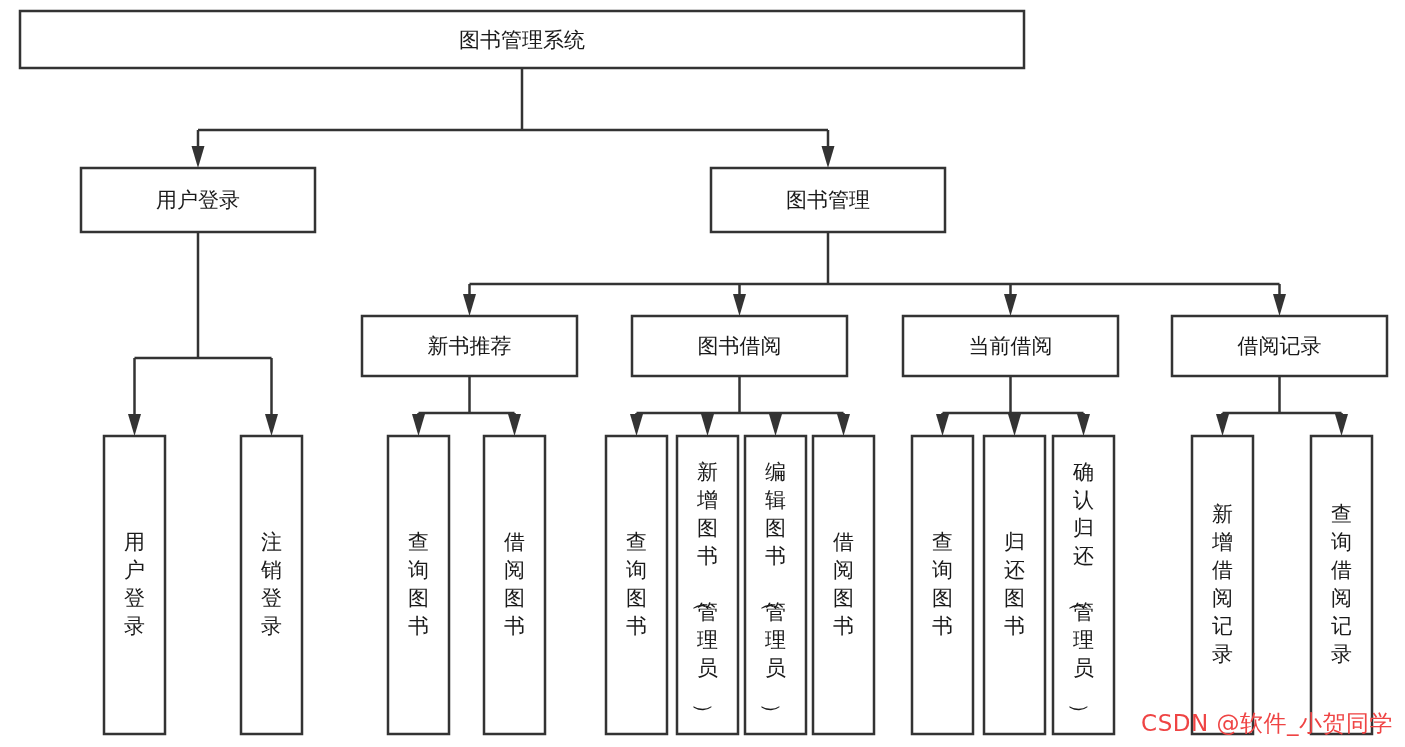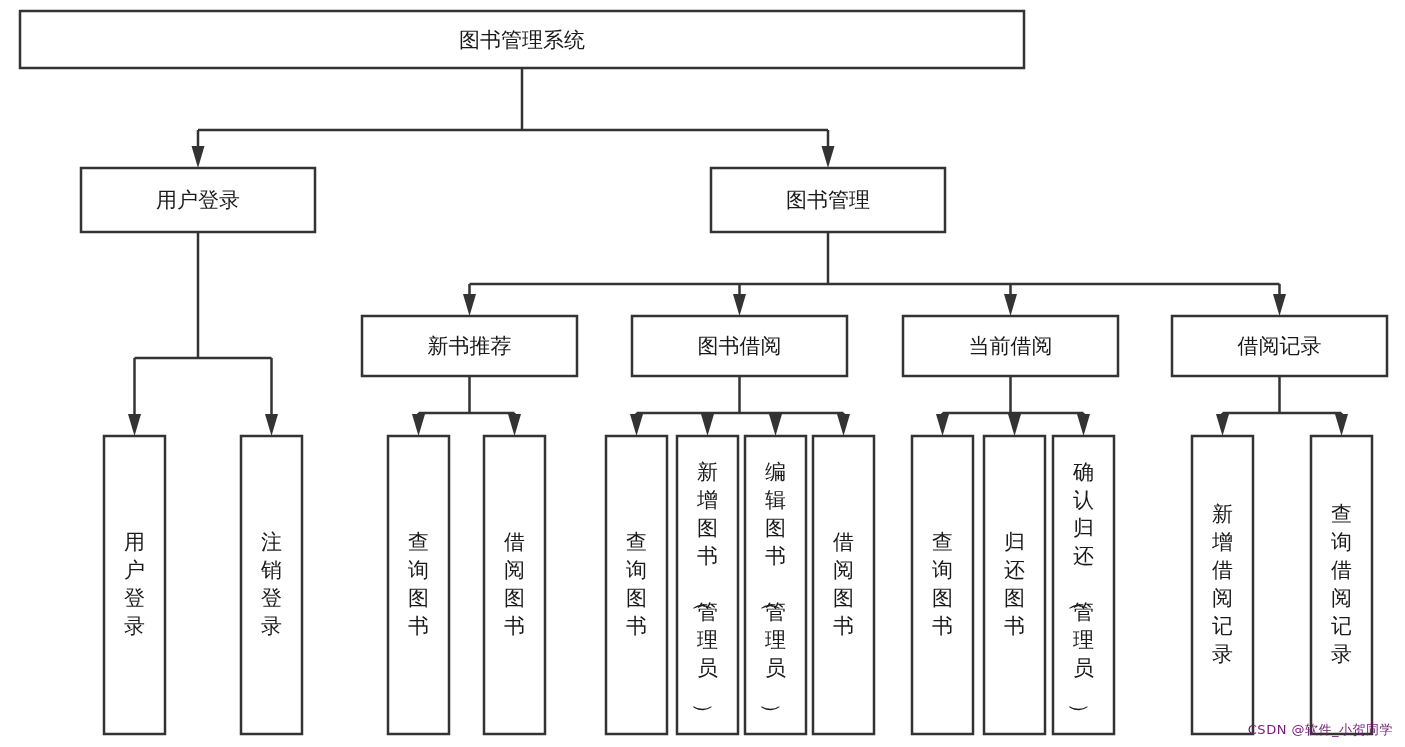--- a/index.html
+++ b/index.html
@@ -46,22 +46,22 @@
     font-family: "DejaVu Sans", "Liberation Sans", sans-serif;
     font-size: 21px;
     fill: #1a1a1a;
     text-anchor: middle;
   }
   .watermark-text {
     position: absolute;
     right: 12px;
     bottom: 8px;
     font-family: "DejaVu Sans", "Liberation Sans", sans-serif;
-    font-size: 13px;
-    color: #701a75;
+    font-size: 23px;
+    color: #ef4444;
     white-space: nowrap;
     letter-spacing: 0.5px;
     margin-left: 28px;
   }
 </style>
 </head>
 <body>
 
 <div id="diagram-root">
   <svg id="diagram-svg" width="1405" height="747" viewBox="0 0 1405 747">

